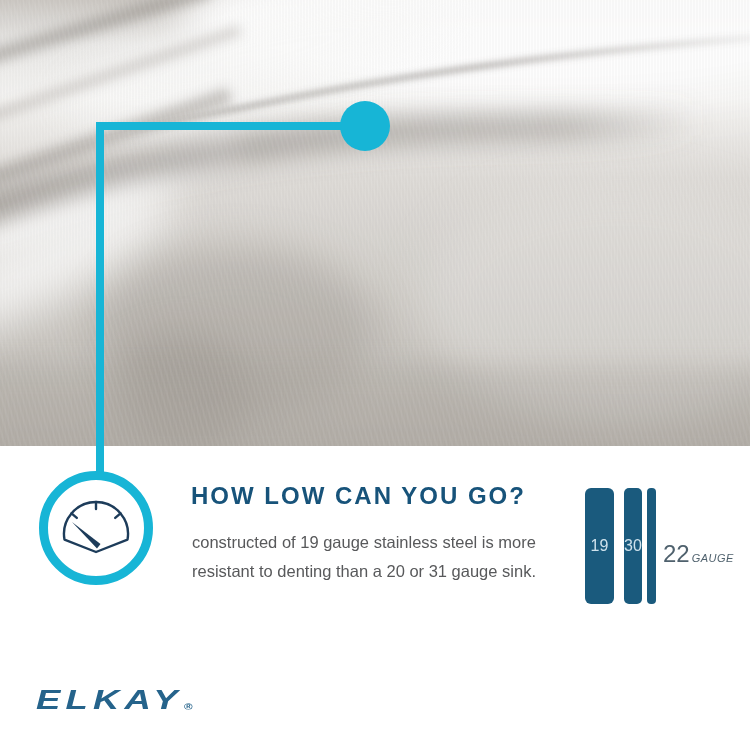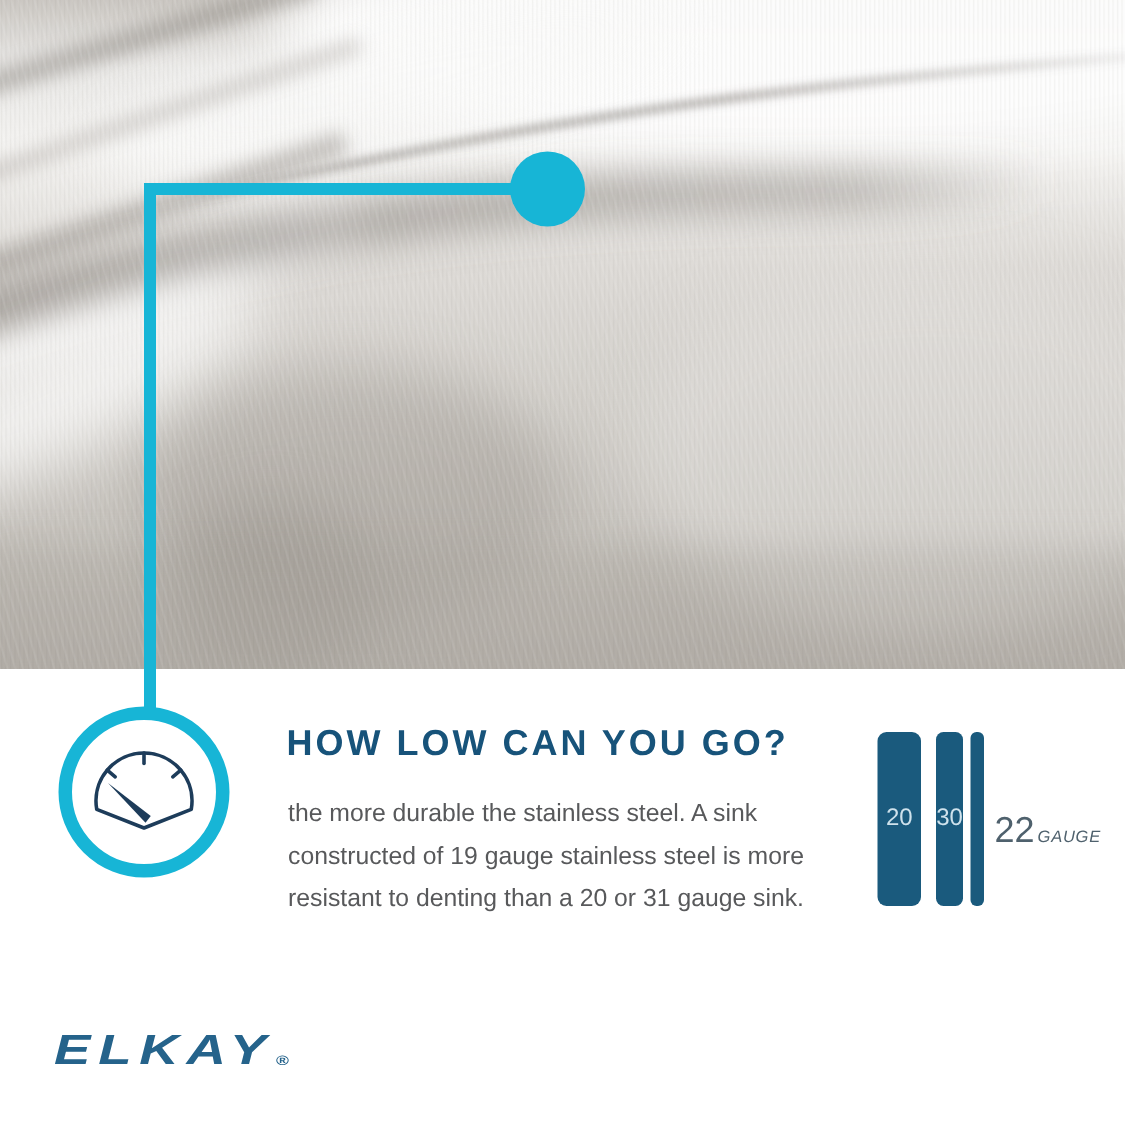--- a/index.html
+++ b/index.html
@@ -130,27 +130,26 @@
         <line x1="38" y1="4" x2="38" y2="11"></line>
         <line x1="13.5" y1="15.4" x2="18.8" y2="19.9"></line>
         <line x1="62.5" y1="15.4" x2="57.2" y2="19.9"></line>
       </g>
       <polygon points="14,24 42.5,46 39,50.5" fill="#1d3c5a"></polygon>
     </svg>
   </div>
 
   <div class="headline">HOW LOW CAN YOU GO?</div>
   <div class="bodytext">
-    <div>the more durable the stainless steel. A sink</div>
     <div>constructed of 19 gauge stainless steel is more</div>
     <div>resistant to denting than a 20 or 31 gauge sink.</div>
   </div>
 
   <div class="bar bar-0" style="width: 29px;">
-    <span>20</span>
+    <span>19</span>
   </div>
   <div class="bar bar-1" style="width: 18px;">
     <span>30</span>
   </div>
   <div class="bar bar-2" style="width: 9px;"></div>
   <div class="side-label">
     <span class="num">22</span>
     <span class="unit">GAUGE</span>
   </div>
 

